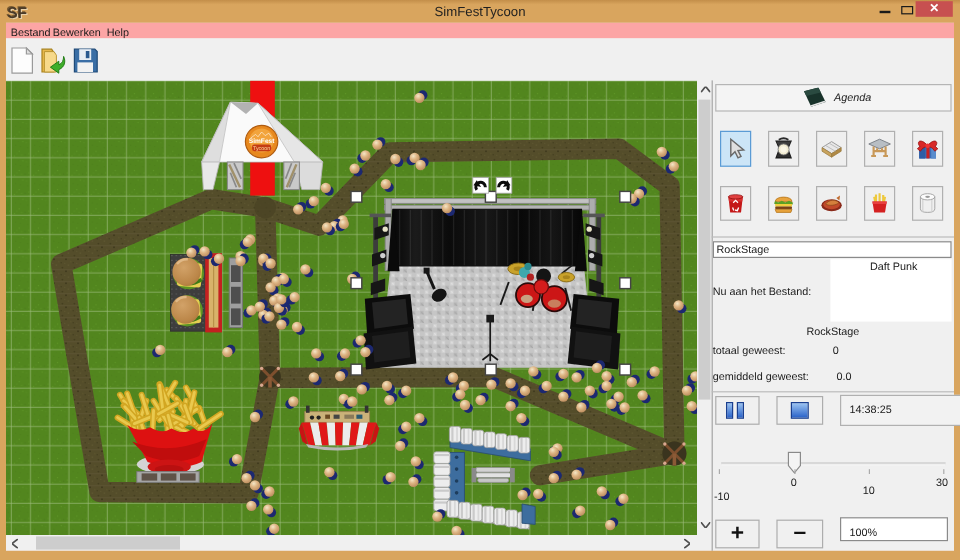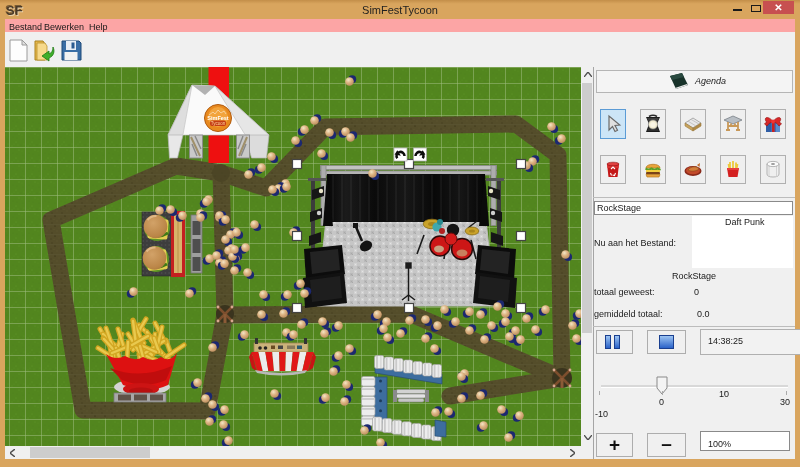--- a/index.html
+++ b/index.html
@@ -834,21 +834,21 @@
   <div class="lbl" style="position:absolute;left:5px;top:1px;padding-left:28px;">Daft Punk</div>
 </div>
 
 <div class="abs lbl" style="left:594px;top:238px;">Nu aan het Bestand:</div>
 
 <div class="abs lbl" style="left:672px;top:271px;">RockStage</div>
 
 <div class="abs lbl" style="left:594px;top:287px;">totaal geweest:</div>
 <div class="abs lbl" style="left:694px;top:287px;">0</div>
 
-<div class="abs lbl" style="left:594px;top:309px;">gemiddeld totaal:</div>
+<div class="abs lbl" style="left:594px;top:309px;">gemiddeld geweest:</div>
 <div class="abs lbl" style="left:697px;top:309px;text-align:right;">0.0</div>
 
 <div class="abs" style="left:593px;top:326px;width:202px;height:1px;background:#bcbcbc;"></div>
 
 <div class="abs" style="left:596px;top:330px;width:37px;height:24px;background:#f0f0f0;border:1px solid #adadad;box-sizing:border-box;">
   <div style="position:absolute;left:8px;top:4px;width:6px;height:14px;background:linear-gradient(#9cc4f2,#2a62c8);border:1px solid #1a3f8f;box-sizing:border-box;"></div>
   <div style="position:absolute;left:17px;top:4px;width:6px;height:14px;background:linear-gradient(#9cc4f2,#2a62c8);border:1px solid #1a3f8f;box-sizing:border-box;"></div>
 </div>
 
 <div class="abs" style="left:647px;top:330px;width:39px;height:24px;background:#f0f0f0;border:1px solid #adadad;box-sizing:border-box;">
@@ -863,21 +863,21 @@
 <svg class="abs" style="left:656px;top:376px;" width="12" height="19" viewBox="0 0 12 19">
   <path d="M1 1 L11 1 L11 12 L6 18 L1 12 Z" fill="#f4f4f4" stroke="#8a8a8a" stroke-width="1"></path>
 </svg>
 <div class="abs" style="left:599px;top:391px;width:1px;height:4px;background:#aaa;"></div>
 <div class="abs" style="left:662px;top:391px;width:1px;height:4px;background:#aaa;"></div>
 <div class="abs" style="left:724px;top:391px;width:1px;height:4px;background:#aaa;"></div>
 <div class="abs" style="left:786px;top:391px;width:1px;height:4px;background:#aaa;"></div>
 
 <div class="abs lbl" style="left:595px;top:397px;margin-top:12px;">-10</div>
 <div class="abs lbl" style="left:659px;top:397px;">0</div>
-<div class="abs lbl" style="left:719px;top:389px;">10</div>
+<div class="abs lbl" style="left:719px;top:404px;">10</div>
 <div class="abs lbl" style="left:780px;top:397px;">30</div>
 
 <div class="abs" style="left:596px;top:433px;width:37px;height:24px;background:#f0f0f0;border:1px solid #adadad;box-sizing:border-box;text-align:center;font-size:19px;font-weight:bold;color:#111;line-height:21px;">+</div>
 
 <div class="abs" style="left:647px;top:433px;width:39px;height:24px;background:#f0f0f0;border:1px solid #adadad;box-sizing:border-box;text-align:center;font-size:19px;font-weight:bold;color:#111;line-height:19px;">–</div>
 
 <div class="abs" style="left:700px;top:431px;width:90px;height:20px;background:#fff;border:1px solid #8a8a8a;box-sizing:border-box;">
   <div class="lbl" style="position:absolute;left:7px;top:7px;">100%</div>
 </div>
 

